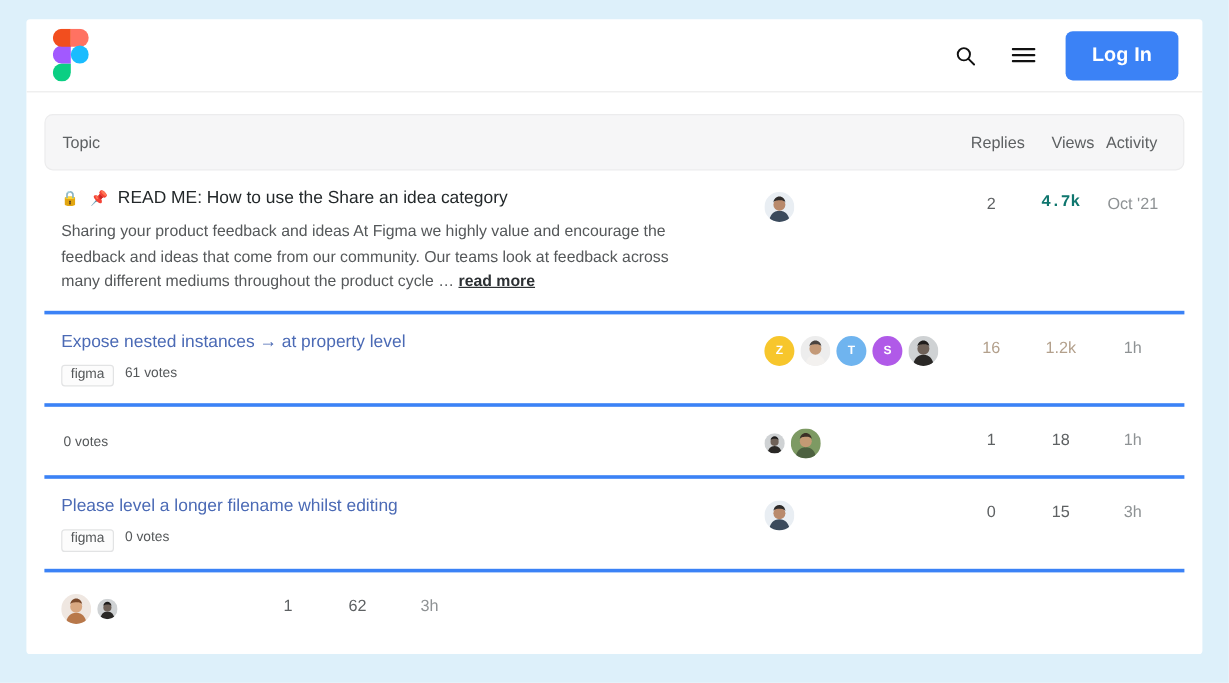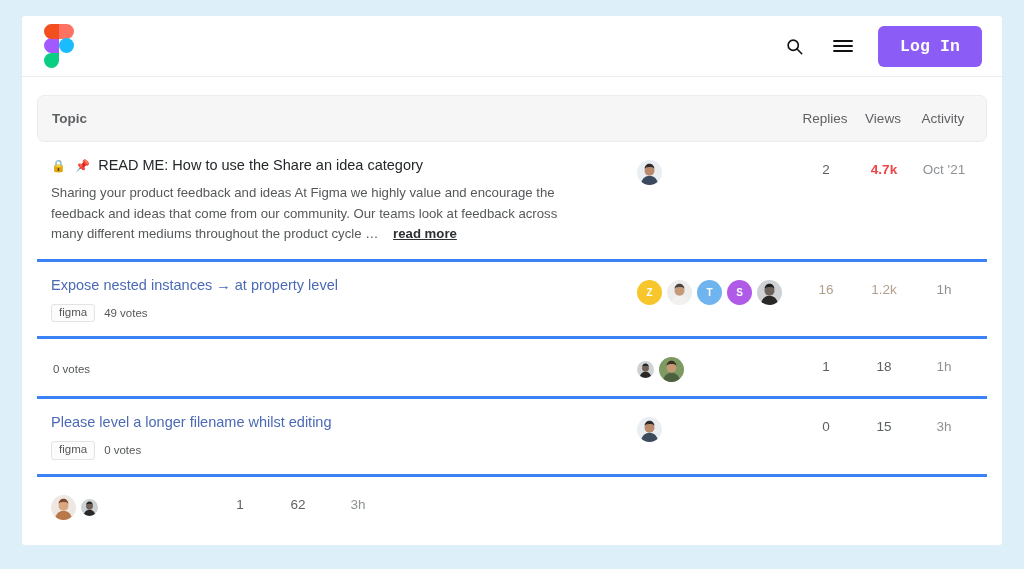--- a/index.html
+++ b/index.html
@@ -29,83 +29,83 @@
     border-bottom: 1px solid #ececec;
   }
   .logo { width: 30px; height: 44px; display: block; }
   .header-right { display: flex; align-items: center; gap: 22px; }
   .icon-btn {
     width: 26px; height: 26px;
     display: flex; align-items: center; justify-content: center;
     background: none; border: none; cursor: pointer; color: #111;
   }
   .login-btn {
-    background: #8b5cf6;
+    background: #3b82f6;
     color: #fff;
     border: none;
     border-radius: 6px;
     font-size: 16.5px;
     font-weight: bold;
     padding: 11px 22px;
     cursor: pointer;
     letter-spacing: .1px;
-    font-family: Liberation Mono, monospace;
+    font-family: Liberation Sans, sans-serif;
   }
 
   
   .table-wrap { padding: 18px 15px 0 15px; }
   .thead {
     background: #f6f6f7;
     border: 1px solid #ececed;
     border-radius: 7px;
     height: 47px;
     display: flex;
     align-items: center;
     padding: 0 12px 0 14px;
     font-size: 13.5px;
     color: #5e6163;
   }
-  .th-topic { flex: 1; font-weight: bold; }
+  .th-topic { flex: 1; }
   .th-avatars { width: 160px; }
-  .th-num { width: 58px; text-align: center; }
+  .th-num { width: 58px; text-align: right; }
   .th-act { width: 62px; text-align: center; }
 
   .row {
     display: flex;
     align-items: flex-start;
     padding: 14px 12px 14px 14px;
     border-bottom: 3px solid #3b82f6;
     min-height: 58px;
   }
   .row:last-child { border-bottom: none; }
   .c-topic { flex: 1; padding-right: 14px; }
   .c-avatars { width: 160px; display: flex; align-items: center; gap: 5px; padding-top: 4px; }
   .c-num { width: 58px; text-align: center; font-size: 13.5px; color: #5e6163; padding-top: 6px; }
   .c-act { width: 62px; text-align: center; font-size: 13.5px; color: #8e9294; padding-top: 6px; }
-  .c-num.bold { font-weight: bold; color: #ef4444; }
+  .c-num.bold { font-weight: bold; color: #0f766e; font-family: Liberation Mono, monospace; }
   .c-num.heat { color: #b3a08c; }
 
   .topic-title {
     font-size: 14.5px;
     color: #4b6ab5;
     text-decoration: none;
     line-height: 1.3;
     display: inline-block;
   }
   .topic-title.pinned { color: #23282a; }
   .row-icons { color: #1d2022; font-size: 12px; margin-right: 5px; letter-spacing: 3px; }
   .excerpt {
     margin-top: 8px;
     font-size: 13.2px;
     color: #55585a;
     line-height: 1.57;
     max-width: 530px;
   }
-  .read-more { color: #2c3033; font-weight: bold; margin-left: 11px; }
-  .meta { margin-top: 9px; display: flex; align-items: flex-end; gap: 7px; }
+  .read-more { color: #2c3033; font-weight: bold; }
+  .meta { margin-top: 9px; display: flex; align-items: flex-start; gap: 7px; }
   .tag {
     font-size: 11.5px;
     color: #55585a;
     border: 1px solid #e2e3e4;
     background: #fcfcfc;
     border-radius: 3px;
     padding: 2px 7px 3px 7px;
     line-height: 1;
   }
   .votes { font-size: 11.5px; color: #55585a; padding: 2px 2px 3px 2px; line-height: 1; }
@@ -181,21 +181,21 @@
             </div>
             <div class="c-num">2</div>
             <div class="c-num bold">4.7k</div>
             <div class="c-act">Oct '21</div>
           </div>
           <div class="row">
             <div class="c-topic">
               <div><a href="#" class="topic-title">Expose nested instances → at property level</a></div>
               <div class="meta">
                 <span class="tag">figma</span>
-                <span class="votes">49 votes</span>
+                <span class="votes">61 votes</span>
               </div>
             </div>
             <div class="c-avatars">
               <span class="av letter" style="background: rgb(247, 198, 44); font-size: 10px;">Z</span>
               <span class="av">
                 <svg width="25" height="25" viewBox="0 0 40 40">
                   <rect width="40" height="40" fill="#ededed"></rect>
                   <path d="M20 25c8 0 13 6 14 15H6c1-9 6-15 14-15z" fill="#f3f1ef"></path>
                   <circle cx="20" cy="17" r="8" fill="#c49a78"></circle>
                   <path d="M12 15c0-6 4-9 8-9s8 3 8 9c0-3-4-4-8-4s-8 1-8 4z" fill="#4a4440"></path>

